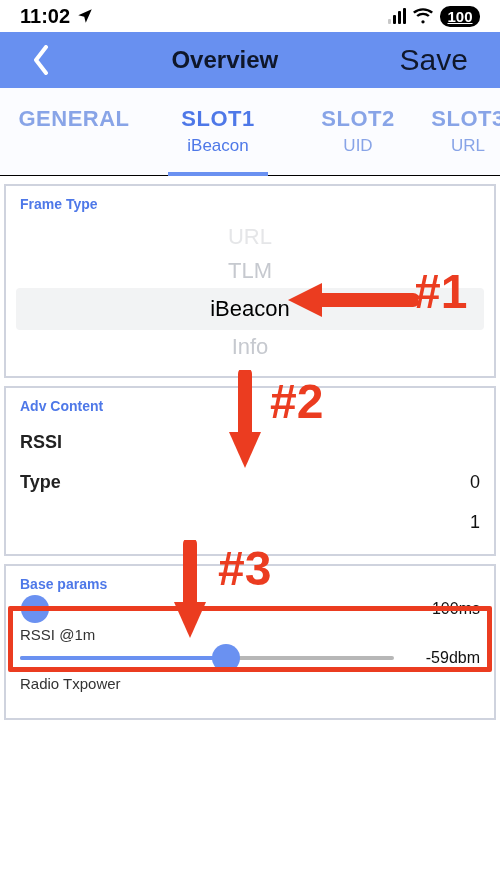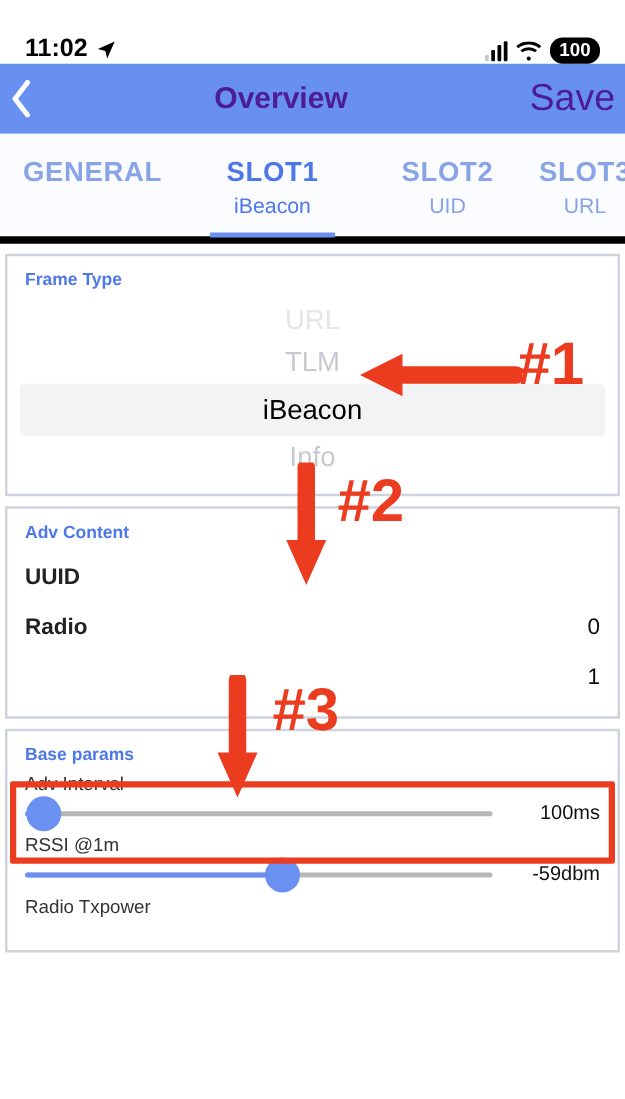--- a/index.html
+++ b/index.html
@@ -7,65 +7,65 @@
     width: 500px;
     height: 879px;
     font-family: -apple-system, "Helvetica Neue", Arial, sans-serif;
     background: #fff;
     color: #000;
     overflow: hidden;
     position: relative;
   }
   
   .status-bar {
-    height: 51px;
+    height: 32px;
     display: flex;
-    align-items: flex-end;
+    align-items: center;
     justify-content: space-between;
     padding: 0 20px;
     font-weight: 600;
     font-size: 20px;
   }
   .status-left { display: flex; align-items: center; gap: 6px; }
   .status-right { display: flex; align-items: center; gap: 7px; }
   .battery-pill {
     background: #000; color: #fff;
     border-radius: 10px; padding: 2px 6px;
     font-size: 15px; font-weight: 700;
-    min-width: 40px; text-align: center;
+    min-width: 40px; text-align: center; text-decoration: underline;
   }
   
   .cellbars { display:flex; align-items:flex-end; gap:2px; height:16px;}
   .cellbars span { width:3px; background:#000; border-radius:1px;}
   .cellbars span:nth-child(1){height:5px; background:#c8c8c8;}
   .cellbars span:nth-child(2){height:9px;}
   .cellbars span:nth-child(3){height:13px;}
   .cellbars span:nth-child(4){height:16px;}
   
   .wifi svg { width:20px; height:16px; display:block;}
   
   .loc-arrow svg { width:18px; height:18px; display:block; }
   
   .navbar {
     background:#6890f0;
     height:56px;
     display:flex;
     align-items:center;
     justify-content:space-between;
-    padding:0 8px;
-    color:#4c1d95;
+    padding:0 32px;
+    color:#0f172a;
   }
   .navbar .back svg{ width:18px; height:30px; display:block; }
   .navbar .title { font-size:24px; font-weight:600; }
   .navbar .save  { font-size:30px; }
   
   .tabbar {
     height: 88px;
     display:flex;
-    border-bottom:6px solid #000000;
+    border-bottom:1px solid #000000;
     background:#fbfcff;
     padding-top: 18px;
   }
   .tab {
     flex:0 0 auto;
     width: 140px;
     text-align:center;
     color:#88a4e7;
     position:relative;
   }
@@ -218,36 +218,35 @@
     <div class="opt faint">URL</div>
     <div class="opt">TLM</div>
     <div class="opt sel">iBeacon</div>
     <div class="opt">Info</div>
   </div>
 </div>
 
 <div class="card">
   <h3>Adv Content</h3>
   <div class="row uuid">
-    <div class="lbl">UUID</div>
+    <div class="lbl">RSSI</div>
   </div>
   <div class="row">
-    <div class="lbl">Radio</div>
+    <div class="lbl">Type</div>
     <div class="val">0</div>
   </div>
   <div class="row">
     <div class="val">1</div>
   </div>
 </div>
 
 <div class="card" style="padding-bottom:20px;">
   <h3>Base params</h3>
 
   <div class="param">
-    <div class="pl">Adv Interval</div>
     <div class="track-row">
       <div class="track">
         <div class="fill" style="width:4%"></div>
         <div class="thumb" style="left:4%"></div>
       </div>
       <div class="pv">100ms</div>
     </div>
   </div>
 
   <div class="param">

